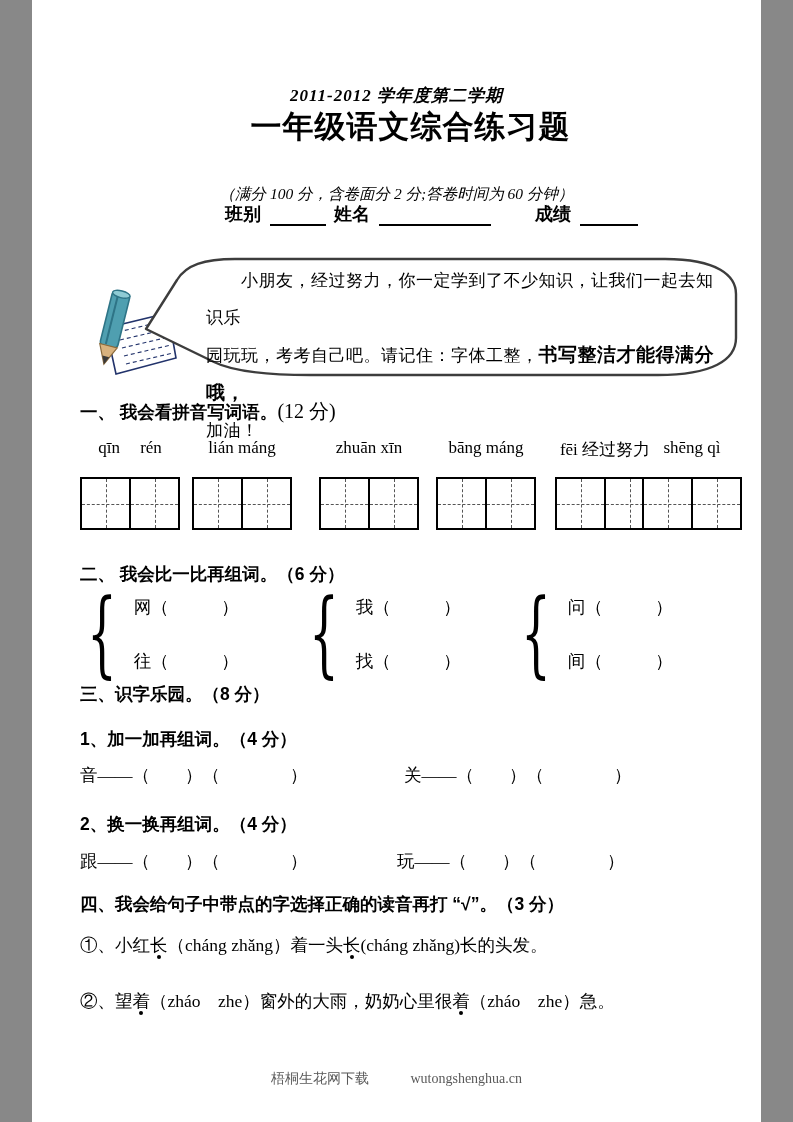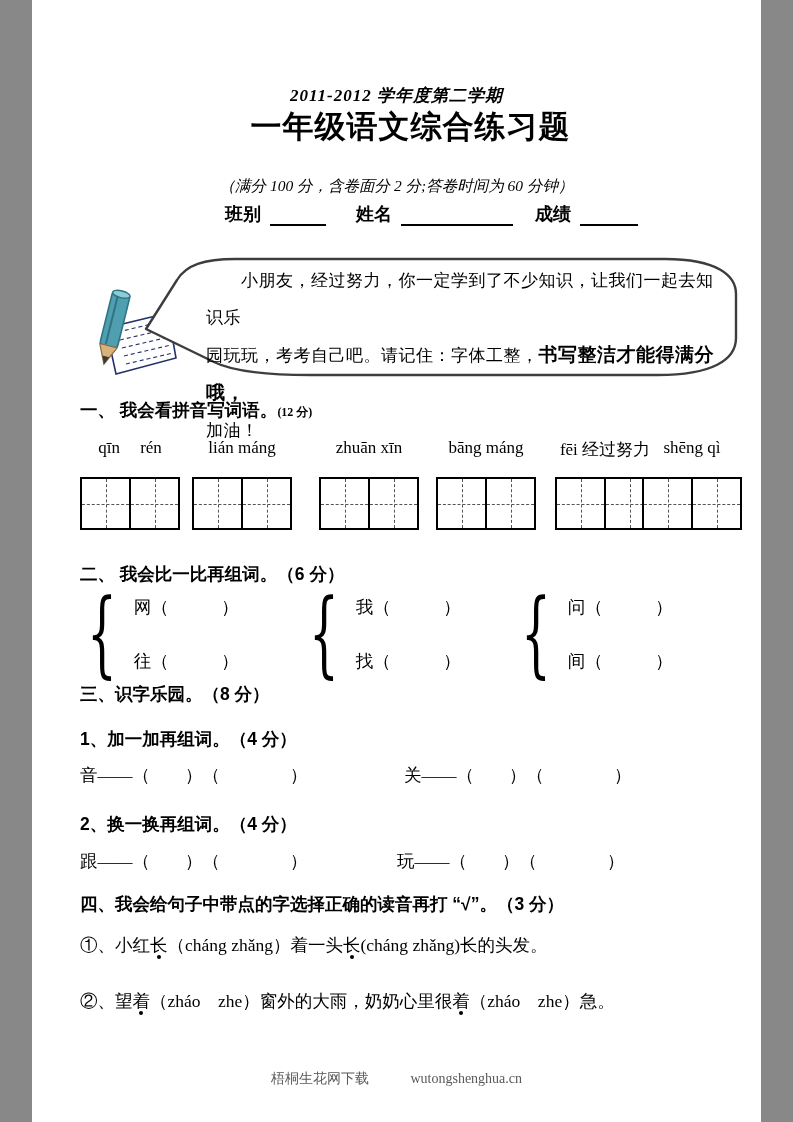--- a/index.html
+++ b/index.html
@@ -7,39 +7,39 @@
   .page {
     position:relative; width:729px; height:1122px; margin:0 auto;
     background:#ffffff; overflow:hidden;
     font-family:"Liberation Serif", serif; color:#000;
   }
   .abs { position:absolute; }
   .center-line { left:0; right:0; text-align:center; }
 
   .semester { top:84px; font-style:italic; font-size:17px; font-weight:600; letter-spacing:1px; }
   .title { top:106px; font-size:31px; font-weight:bold; letter-spacing:1px;padding-left:28px; }
-  .info { top:176px; font-style:italic; font-size:15.5px; }
+  .info { top:184px; font-style:italic; font-size:15.5px; }
 
   .fields { top:202px; left:0; right:0; height:30px; }
   .field { position:absolute; font-weight:bold; font-size:18px; font-family:"Liberation Sans", sans-serif; white-space:nowrap; }
   .blank { display:inline-block; border-bottom:2px solid #000; height:20px; vertical-align:bottom; margin-left:9px; }
 
   
   .bubble { left:108px; top:256px; width:600px; height:122px; }
   .bubble svg { position:absolute; inset:0; }
   .bubble-text {
     position:absolute; left:66px; top:6px; right:22px; bottom:4px;
     font-size:17px; line-height:37px; letter-spacing:0.5px;
   }
   .seg-bold { font-weight:bold; font-size:19px; font-family:"Liberation Sans", sans-serif; }
 
   .pencil { left:44px; top:288px; width:102px; height:90px; }
 
   .heading { font-weight:bold; font-size:17.5px; font-family:"Liberation Sans", sans-serif; white-space:pre; }
-  .score-soft { font-weight:bold; font-size:12px; font-family:"Liberation Serif", serif; }
+  .score-soft { font-weight:normal; font-size:20px; font-family:"Liberation Serif", serif; }
 
   
   .pycol { position:absolute; width:100px; top:438px; }
   .pinyin { text-align:center; font-size:17px; height:26px; white-space:pre; }
   .pycol-0 .pinyin { word-spacing:16px; }
   .tzg { margin-top:13px; width:100px; height:53px; border:2.5px solid #000; display:flex; background:#fff; }
   .tzg .cell { flex:1; position:relative; }
   .tzg .cell:first-child { border-right:2.5px solid #000; }
   .tzg .cell::before { content:""; position:absolute; left:50%; top:0; bottom:0; border-left:1px dashed #555; }
   .tzg .cell::after  { content:""; position:absolute; top:50%; left:0; right:0; border-top:1px dashed #555; }
@@ -64,21 +64,21 @@
 <div class="page">
 
   <div class="abs center-line semester">2011-2012 学年度第二学期</div>
   <div class="abs center-line title">一年级语文综合练习题</div>
   <div class="abs center-line info">（满分 100 分，含卷面分 2 分;答卷时间为 60 分钟）</div>
 
   <div class="abs fields">
     <div class="field" style="left:193px;">
       <span>班别</span><span class="blank" style="width:56px;"></span>
     </div>
-    <div class="field" style="left:324px;">
+    <div class="field" style="left:302px;">
       <span>姓名</span><span class="blank" style="width:112px;"></span>
     </div>
     <div class="field" style="left:503px;">
       <span>成绩</span><span class="blank" style="width:58px;"></span>
     </div>
   </div>
 
   <div class="abs pencil">
     <svg viewBox="0 0 102 90" width="102" height="90">
 

